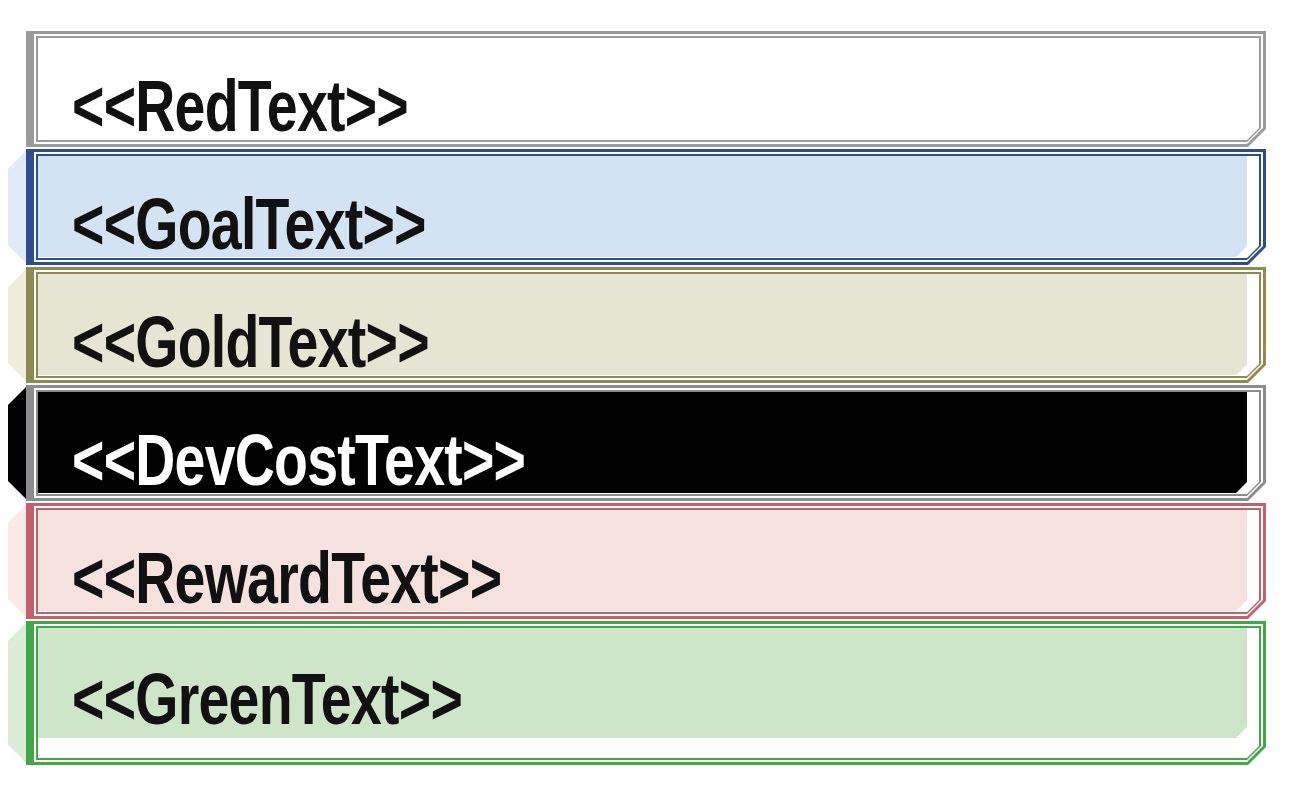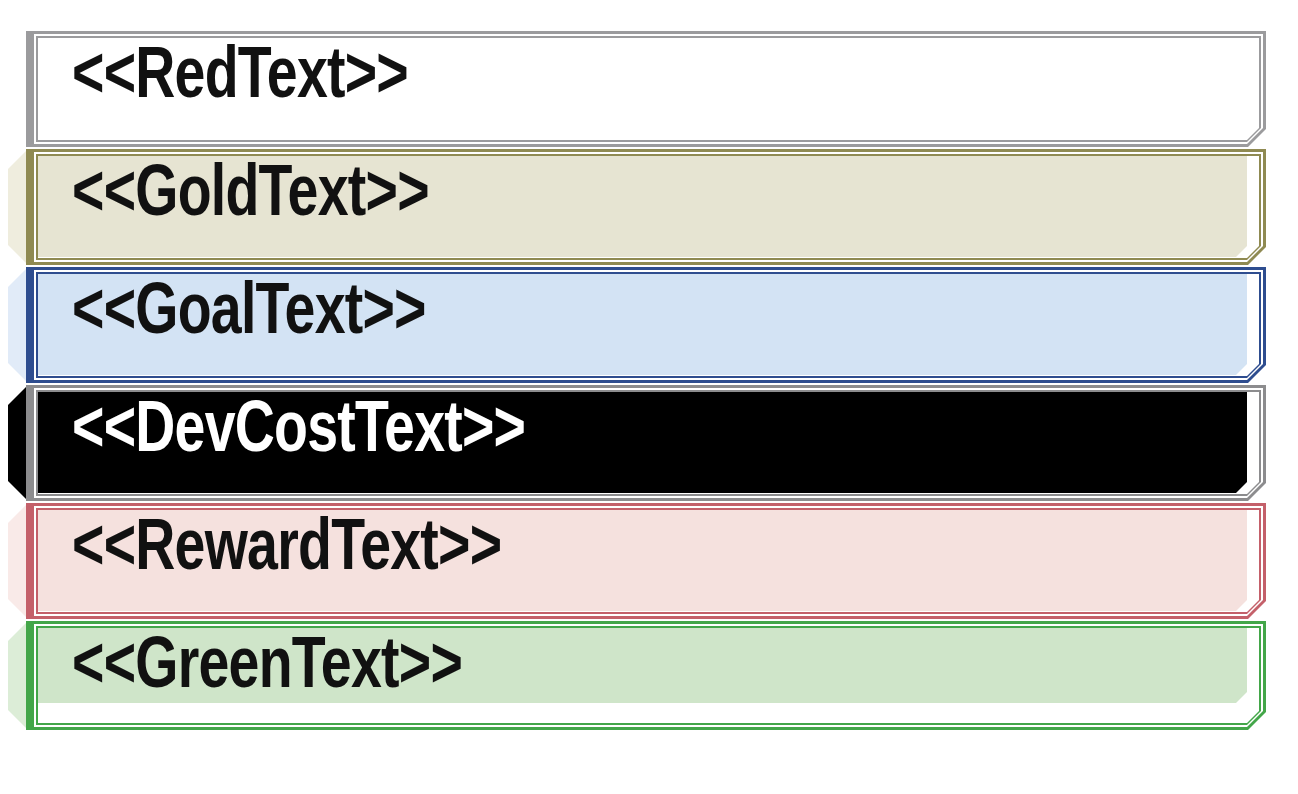--- a/index.html
+++ b/index.html
@@ -22,21 +22,21 @@
     flex-direction: column;
     gap: 2px;
   }
 
   
   .bar {
     position: relative;
     height: 116px;
     flex: 0 0 auto;
   }
-  .bar--tall { height: 109px; }
+  .bar--tall { height: 144px; }
 
   
   .tab {
     position: absolute;
     left: 8px;
     top: 2px;
     bottom: 2px;
     width: 70px;
     background: var(--fill-soft, #ffffff);
     clip-path: polygon(18px 0, 100% 0, 100% 100%, 18px 100%, 0 calc(100% - 18px), 0 18px);
@@ -81,21 +81,21 @@
   .bar--tall .fill { bottom: 27px; }
 
   
   .label-wrap {
     position: absolute;
     left: 40px;
     right: 60px;
     top: 4px;
     bottom: 5px;
     display: flex;
-    align-items: flex-start;
+    align-items: flex-end;
     padding-left: 32px;
     z-index: 2;
     pointer-events: none;
   }
   .bar--tall .label-wrap { bottom: 30px; }
   .label {
     display: inline-block;
     font-size: 73px;
     font-weight: 700;
     letter-spacing: -1px;
@@ -117,43 +117,43 @@
       <div class="layer-gap"></div>
       <div class="layer-line"></div>
       <div class="layer-core"></div>
       <div class="fill"></div>
     </div>
     <div class="label-wrap">
       <span class="label">&lt;&lt;RedText&gt;&gt;</span>
     </div>
   </div>
 
+  <div class="bar" style="--accent: #2e4d8f; --fill: #d3e3f4; --fill-soft: #e1ebf8; --text: #111111;">
+    <div class="tab"></div>
+    <div class="plate">
+      <div class="layer-gap"></div>
+      <div class="layer-line"></div>
+      <div class="layer-core"></div>
+      <div class="fill"></div>
+    </div>
+    <div class="label-wrap">
+      <span class="label">&lt;&lt;GoalText&gt;&gt;</span>
+    </div>
+  </div>
+
   <div class="bar" style="--accent: #8f8a52; --fill: #e6e4d2; --fill-soft: #efedde; --text: #111111;">
     <div class="tab"></div>
     <div class="plate">
       <div class="layer-gap"></div>
       <div class="layer-line"></div>
       <div class="layer-core"></div>
       <div class="fill"></div>
     </div>
     <div class="label-wrap">
       <span class="label">&lt;&lt;GoldText&gt;&gt;</span>
-    </div>
-  </div>
-
-  <div class="bar" style="--accent: #2e4d8f; --fill: #d3e3f4; --fill-soft: #e1ebf8; --text: #111111;">
-    <div class="tab"></div>
-    <div class="plate">
-      <div class="layer-gap"></div>
-      <div class="layer-line"></div>
-      <div class="layer-core"></div>
-      <div class="fill"></div>
-    </div>
-    <div class="label-wrap">
-      <span class="label">&lt;&lt;GoalText&gt;&gt;</span>
     </div>
   </div>
 
   <div class="bar" style="--accent: #8c8c8e; --fill: #000000; --fill-soft: #000000; --text: #ffffff;">
     <div class="tab"></div>
     <div class="plate">
       <div class="layer-gap"></div>
       <div class="layer-line"></div>
       <div class="layer-core"></div>
       <div class="fill"></div>

